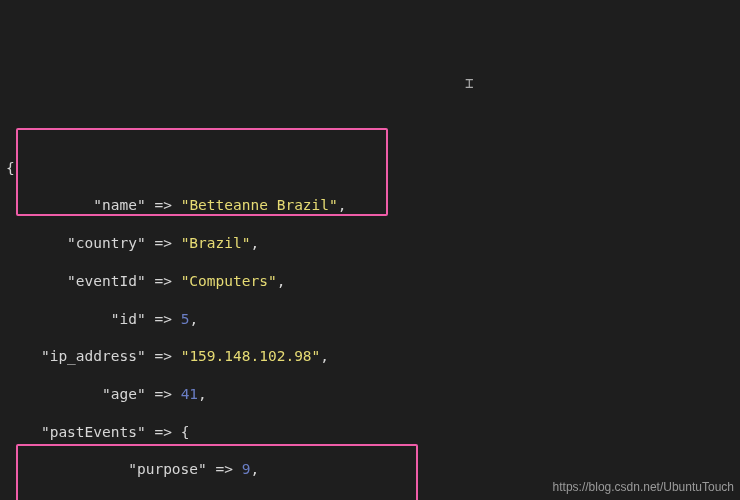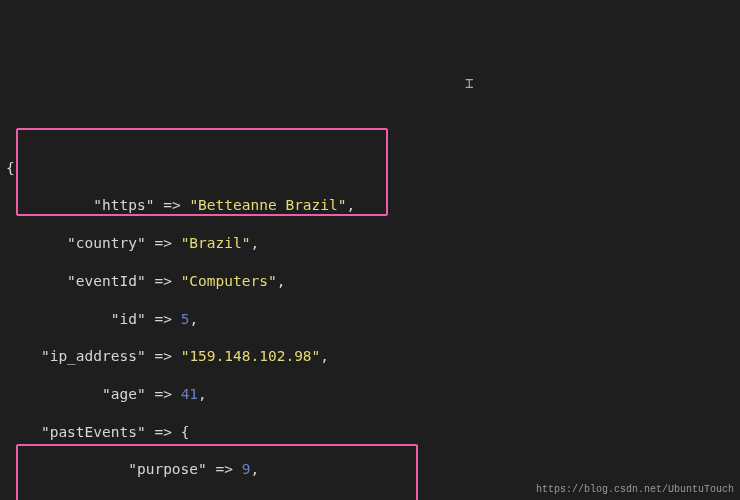--- a/index.html
+++ b/index.html
@@ -41,23 +41,23 @@
     z-index: 3;
     pointer-events: none;
     border-radius: 2px;
   }
   #hl1 { left: 16px; top: 128px; width: 368px; height: 84px; }
   #hl2 { left: 16px; top: 444px; width: 398px; height: 62px; }
   .watermark {
     position: absolute;
     right: 6px;
     bottom: 4px;
-    font-size: 10px;
+    font-size: 12px;
     color: #9a9a9a;
-    font-family: Liberation Mono, monospace;
+    font-family: Liberation Sans, sans-serif;
     z-index: 5;
   }
   .cursor-ibeam {
     position: absolute;
     left: 465px;
     top: 74px;
     width: 10px;
     height: 16px;
     color: #aaa;
     font-size: 14px;
@@ -70,21 +70,21 @@
 
 <div class="editor">
 
 <div id="hl1" class="highlight-box"></div>
 <div id="hl2" class="highlight-box"></div>
 
 <div class="cursor-ibeam">⌶</div>
 
 
 <span class="line"><span class="brace">{</span></span>
-<span class="line">          <span class="key">"<span>https</span>"</span> <span class="arrow">=&gt;</span> <span class="str">"<span>Betteanne Brazil</span>"</span><span class="punct">,</span></span>
+<span class="line">          <span class="key">"<span>name</span>"</span> <span class="arrow">=&gt;</span> <span class="str">"<span>Betteanne Brazil</span>"</span><span class="punct">,</span></span>
 <span class="line">       <span class="key">"<span>country</span>"</span> <span class="arrow">=&gt;</span> <span class="str">"<span>Brazil</span>"</span><span class="punct">,</span></span>
 <span class="line">       <span class="key">"<span>eventId</span>"</span> <span class="arrow">=&gt;</span> <span class="str">"<span>Computers</span>"</span><span class="punct">,</span></span>
 <span class="line">            <span class="key">"<span>id</span>"</span> <span class="arrow">=&gt;</span> <span class="num">5</span><span class="punct">,</span></span>
 <span class="line">    <span class="key">"<span>ip_address</span>"</span> <span class="arrow">=&gt;</span> <span class="str">"<span>159.148.102.98</span>"</span><span class="punct">,</span></span>
 <span class="line">           <span class="key">"<span>age</span>"</span> <span class="arrow">=&gt;</span> <span class="num">41</span><span class="punct">,</span></span>
 <span class="line">    <span class="key">"<span>pastEvents</span>"</span> <span class="arrow">=&gt;</span> <span class="brace">{</span></span>
 <span class="line">              <span class="key">"<span>purpose</span>"</span> <span class="arrow">=&gt;</span> <span class="num">9</span><span class="punct">,</span></span>
 <span class="line">        <span class="key">"<span>transactionId</span>"</span> <span class="arrow">=&gt;</span> <span class="str">"<span>76436-101</span>"</span></span>
 
 

